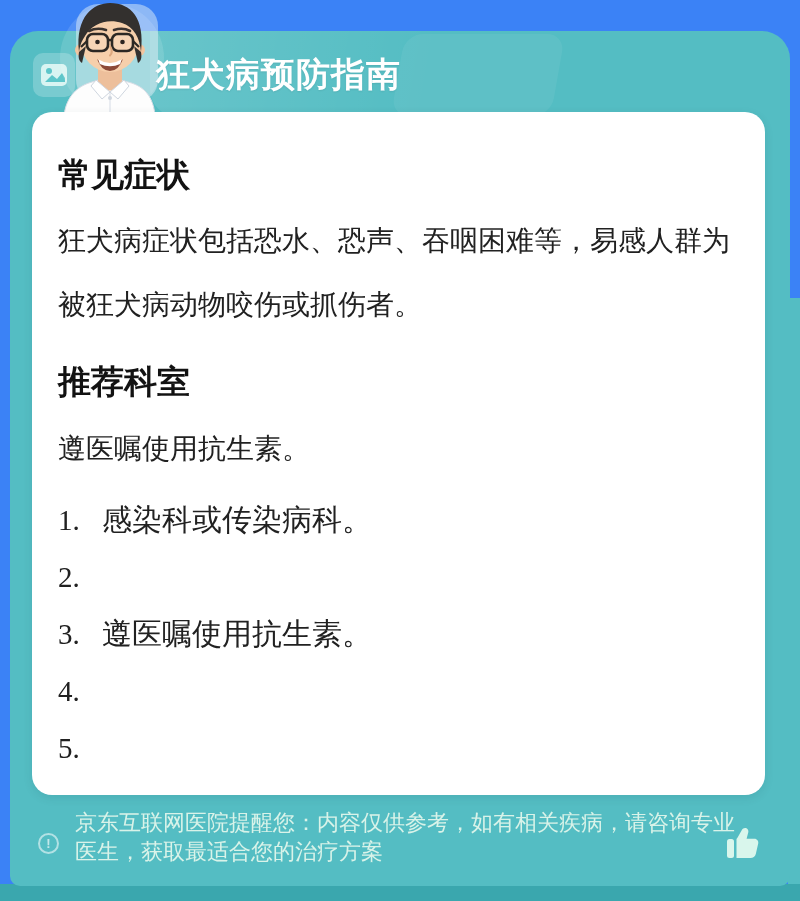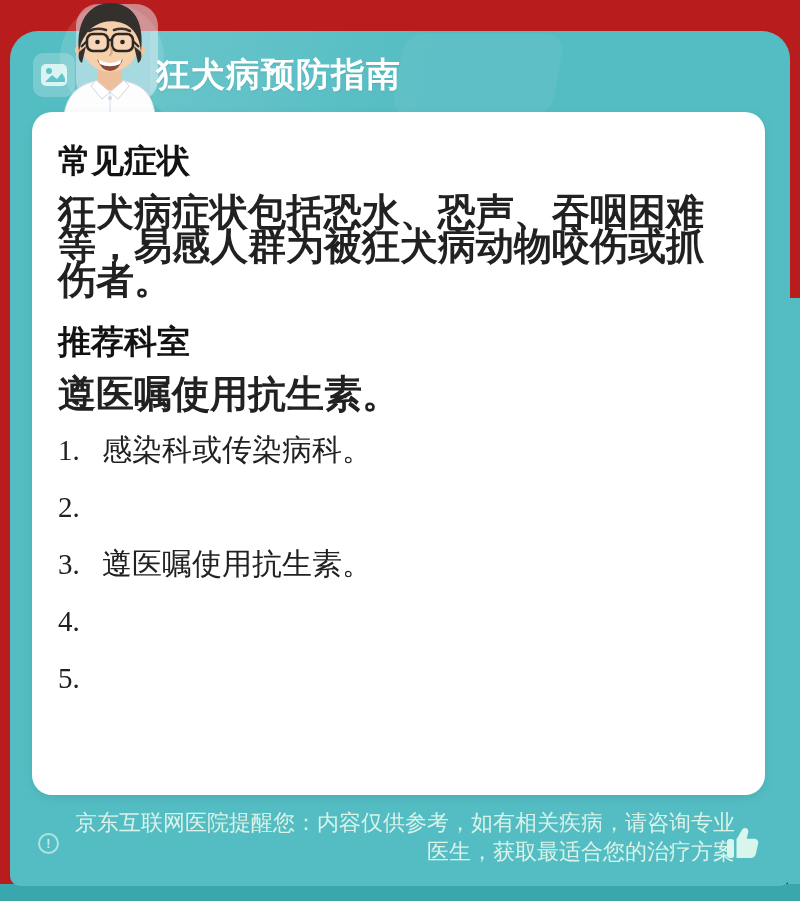--- a/index.html
+++ b/index.html
@@ -1,18 +1,18 @@
 <!DOCTYPE html>
 <html><head>
 <meta charset="utf-8">
 <style>
   html,body{margin:0;padding:0;background:#ffffff;}
   .page{
     position:relative;width:800px;height:901px;overflow:hidden;
-    background:#b91c1c;
+    background:#3b82f6;
     font-family:"Liberation Sans","DejaVu Sans",sans-serif;
   }
   
   .right-bleed{position:absolute;right:0;top:298px;width:12px;height:588px;background:#54bdc3;z-index:0;}
   
   .bottom-band{position:absolute;left:0;right:0;top:884px;bottom:0;background:#3aa7ae;z-index:0;}
   .panel{
     position:absolute;left:10px;right:10px;top:31px;bottom:15px;
     background:#54bdc3;border-radius:28px 28px 10px 10px;z-index:1;
   }
@@ -33,28 +33,28 @@
   }
   .avatar{position:absolute;left:52px;top:0;width:112px;height:115px;z-index:3;}
   .title{
     position:absolute;left:156px;top:52px;z-index:4;
     font-size:34px;font-weight:700;color:#ffffff;letter-spacing:1px;
     text-shadow:0 1px 2px rgba(0,0,0,0.08);
   }
   .card{
     position:absolute;left:32px;top:112px;width:733px;height:683px;z-index:4;
     background:#ffffff;border-radius:20px;box-sizing:border-box;
-    padding:28px 26px 0 26px;box-shadow:0 3px 10px rgba(0,60,64,0.10);
+    padding:42px 26px 0 26px;box-shadow:0 3px 10px rgba(0,60,64,0.10);
   }
   .card h2{
     margin:24px 0 0 0;font-size:33px;line-height:1.25;font-weight:700;color:#121212;
   }
   .card h2:first-child{margin-top:0;}
   .card p{
-    margin:14px 0 0 0;font-size:38px;line-height:34px;color:#212121;font-weight:bold;
+    margin:14px 0 0 0;font-size:28px;line-height:64px;color:#212121;
   }
   .card ol{list-style:none;margin:16px 0 0 0;padding:0;}
   .card ol li{
     display:flex;margin-top:11px;font-size:30px;line-height:46px;color:#212121;
   }
   .card ol li .num{
     flex:0 0 44px;font-family:"Liberation Serif","DejaVu Serif",serif;
     font-size:29px;color:#212121;
   }
   .footer{position:absolute;left:38px;right:30px;top:808px;z-index:4;height:80px;}
@@ -62,21 +62,20 @@
     position:absolute;left:0;top:25px;width:21px;height:21px;border-radius:50%;
     border:2px solid rgba(255,255,255,0.55);box-sizing:border-box;
     display:flex;align-items:center;justify-content:center;
   }
   .footer .winfo .wmark{
     font-size:13px;font-weight:700;color:rgba(255,255,255,0.65);line-height:1;
   }
   .footer .ftext{
     margin-left:37px;width:660px;font-size:22px;line-height:29px;
     color:#d9f3e9;
-    text-align:right;
   }
   .footer .thumb{position:absolute;right:6px;top:16px;width:40px;height:40px;cursor:pointer;}
 </style>
 </head>
 <body>
 
 <div class="page">
 
   <div class="right-bleed"></div>
   <div class="bottom-band"></div>

